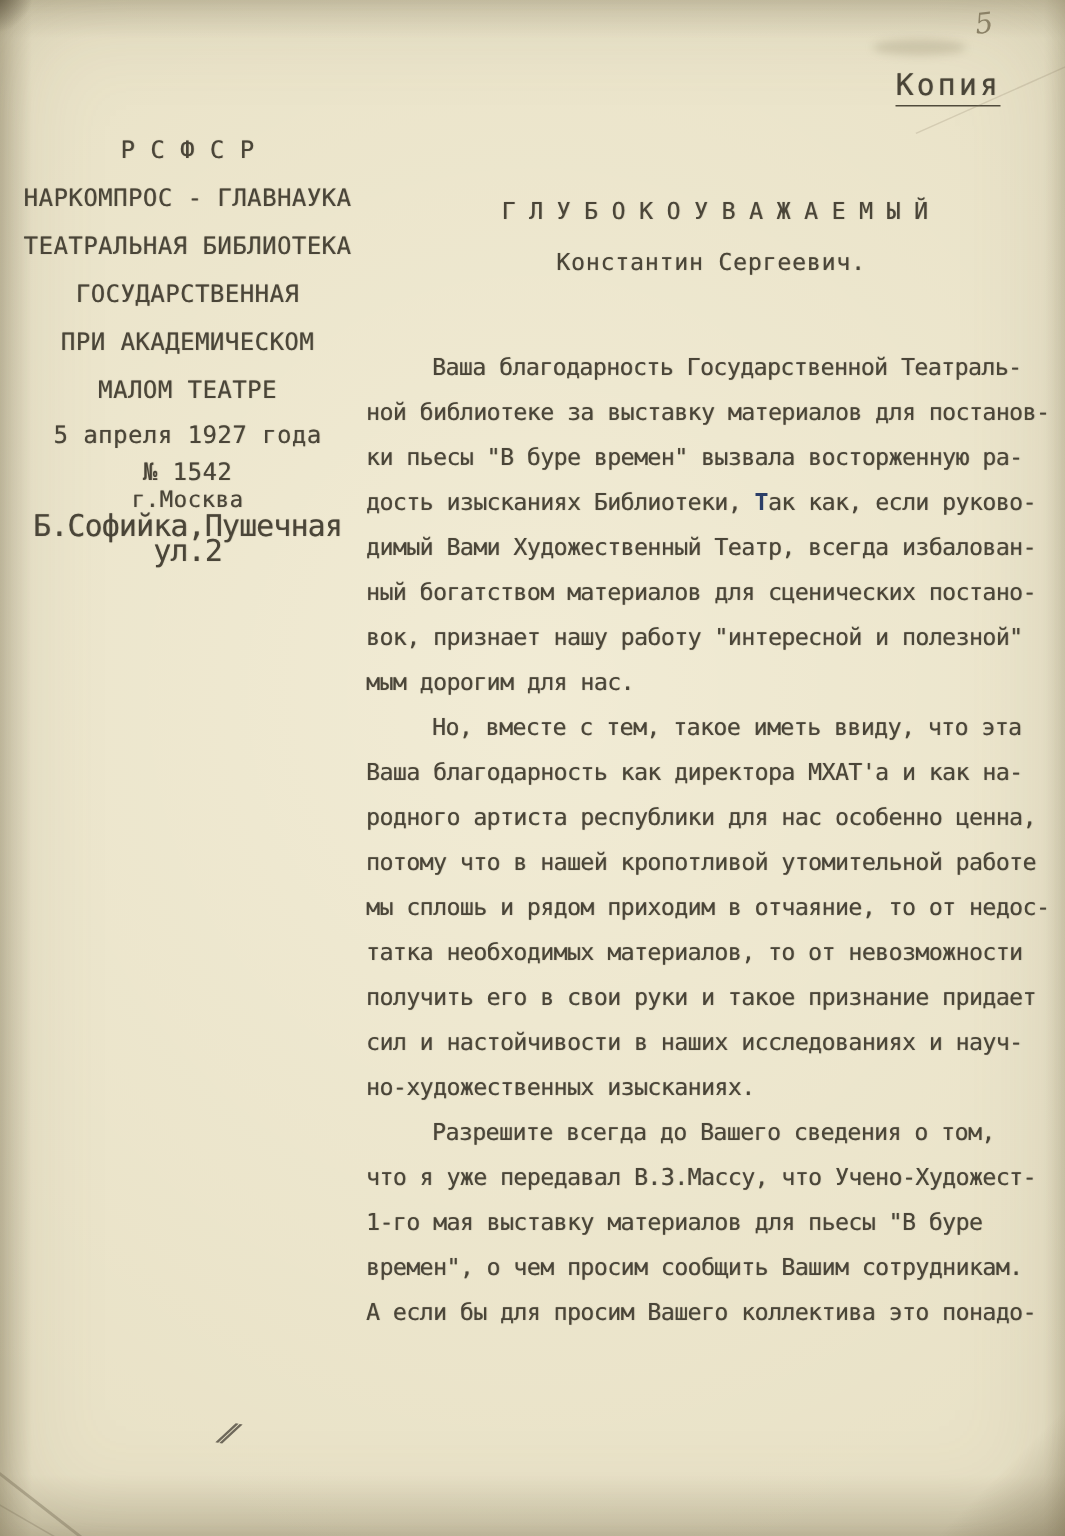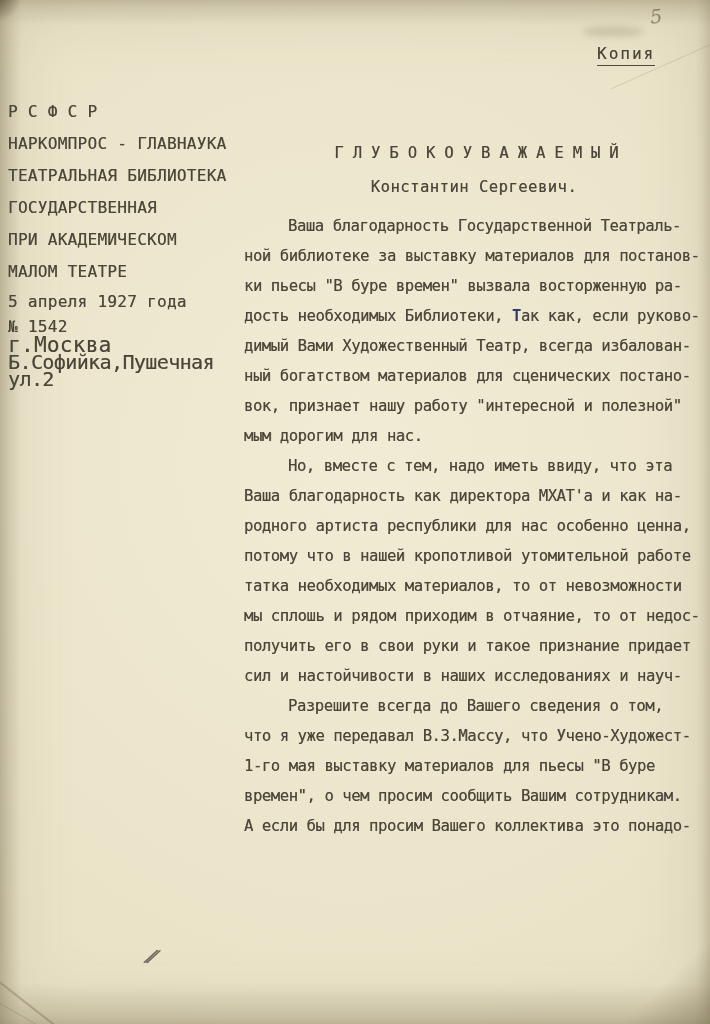--- a/index.html
+++ b/index.html
@@ -12,41 +12,41 @@
       linear-gradient(270deg, rgba(110,98,68,0.16) 0%, rgba(110,98,68,0) 2%),
       linear-gradient(180deg, rgba(110,98,68,0.22) 0%, rgba(110,98,68,0) 2.5%),
       linear-gradient(0deg, rgba(110,98,68,0.25) 0%, rgba(110,98,68,0) 4%);
     box-shadow: inset 0 0 70px rgba(115,103,72,0.22), inset 0 0 10px rgba(115,103,72,0.12);
     font-family:"DejaVu Sans Mono", monospace;
     color:#4a4538;
   }
   .tw{ text-shadow:0.3px 0.3px 0.6px rgba(68,62,50,0.55); }
   .copy-label{
     position:absolute; top:44px; left:597px;
-    font-size:16px; letter-spacing:2px;
+    font-size:20px; letter-spacing:2px;
     border-bottom:1.5px solid #504b3c; padding-bottom:2px;
   }
   .letterhead{
-    position:absolute; top:96px; left:8px; width:234px;
-    font-size:16px; letter-spacing:0.3px;
+    position:absolute; top:84px; left:8px; width:234px;
+    text-align:center; font-size:16px; letter-spacing:0.3px;
   }
   .lh-line{ line-height:32px; }
   .lh-rsfsr{ letter-spacing:0.3px; }
   .lh-date{ line-height:28px; }
   .lh-number{ line-height:21px; }
-  .lh-city{ line-height:17px; font-size:21px; }
+  .lh-city{ line-height:17px; font-size:15px; }
   .lh-address{ line-height:17px; font-size:20px; letter-spacing:-0.6px; }
   .salutation{
     position:absolute; top:126px; left:245px; width:458px; text-align:center;
     font-size:15.5px;
   }
-  .sal-title{ line-height:30px; letter-spacing:9px; margin-left:14px;margin-top:12px; }
+  .sal-title{ line-height:30px; letter-spacing:9px; margin-left:14px; }
   .sal-name{ line-height:30px; margin-top:4px; letter-spacing:0.5px; }
   .body-text{
-    position:absolute; top:211px; left:244px; width:466px;
+    position:absolute; top:230px; left:244px; width:466px;
     font-size:15.5px;
   }
   .line{ line-height:30px; letter-spacing:-0.4px; white-space:pre; }
   .indent{ padding-left:44px; }
   .corr{ color:#2b3e68; font-weight:bold; text-shadow:none; }
   .handwritten{ font-family:"DejaVu Serif", serif; font-style:italic; }
   .page-num{
     position:absolute; top:5px; left:650px; font-size:19px;
     color:#8b English:#8b8166; color:#8b8166; transform:rotate(-7deg);
   }
@@ -104,33 +104,34 @@
 
   <div class="salutation tw">
     <div class="sal-title">ГЛУБОКОУВАЖАЕМЫЙ</div>
     <div class="sal-name">Константин Сергеевич.</div>
   </div>
 
   <div class="body-text tw">
     <div class="line indent">Ваша благодарность Государственной Театраль-</div>
     <div class="line">ной библиотеке за выставку материалов для постанов-</div>
     <div class="line">ки пьесы "В буре времен" вызвала восторженную ра-</div>
-    <div class="line"><span>дость необходимых Библиотеки, </span><span class="corr">Т</span><span>ак как, если руково-</span></div>
+    <div class="line"><span>дость изысканиях Библиотеки, </span><span class="corr">Т</span><span>ак как, если руково-</span></div>
     <div class="line">димый Вами Художественный Театр, всегда избалован-</div>
     <div class="line">ный богатством материалов для сценических постано-</div>
     <div class="line">вок, признает нашу работу "интересной и полезной"</div>
     <div class="line">мым дорогим для нас.</div>
-    <div class="line indent">Но, вместе с тем, надо иметь ввиду, что эта</div>
+    <div class="line indent">Но, вместе с тем, такое иметь ввиду, что эта</div>
     <div class="line">Ваша благодарность как директора МХАТ'а и как на-</div>
     <div class="line">родного артиста республики для нас особенно ценна,</div>
     <div class="line">потому что в нашей кропотливой утомительной работе</div>
+    <div class="line">мы сплошь и рядом приходим в отчаяние, то от недос-</div>
     <div class="line">татка необходимых материалов, то от невозможности</div>
-    <div class="line">мы сплошь и рядом приходим в отчаяние, то от недос-</div>
     <div class="line">получить его в свои руки и такое признание придает</div>
     <div class="line">сил и настойчивости в наших исследованиях и науч-</div>
+    <div class="line">но-художественных изысканиях.</div>
     <div class="line indent">Разрешите всегда до Вашего сведения о том,</div>
     <div class="line">что я уже передавал В.З.Массу, что Учено-Художест-</div>
     <div class="line">1-го мая выставку материалов для пьесы "В буре</div>
     <div class="line">времен", о чем просим сообщить Вашим сотрудникам.</div>
     <div class="line">А если бы для просим Вашего коллектива это понадо-</div>
   </div>
 
   <div class="handwritten check-mark">//</div>
 
   <div class="corner-tl"></div>

